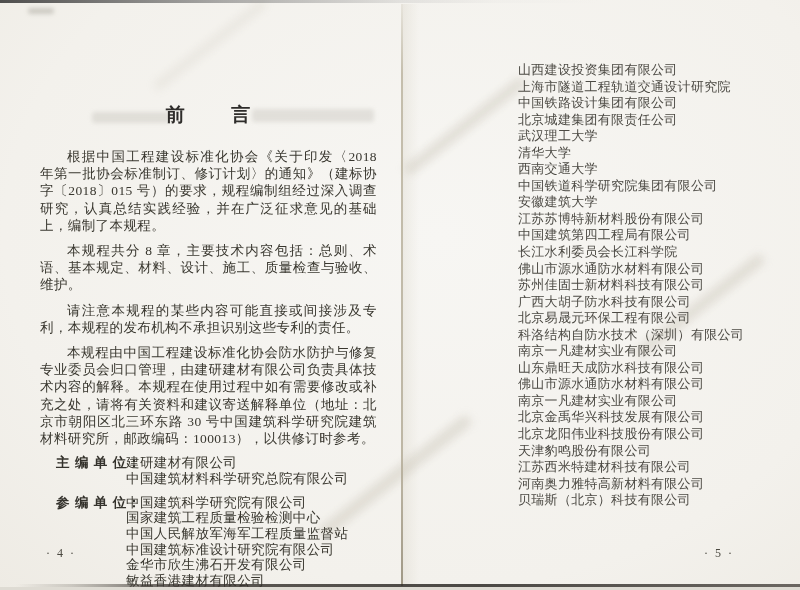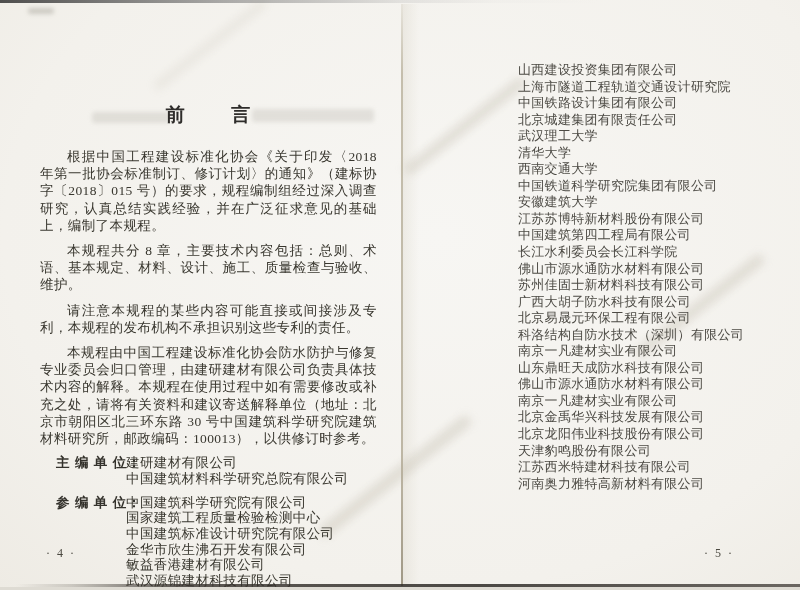--- a/index.html
+++ b/index.html
@@ -104,20 +104,21 @@
       </div>
 
       <div class="editor-group">
         <span class="editor-label">参 编 单 位：</span>
         <div class="editor-items">
 
             <div class="editor-item">中国建筑科学研究院有限公司</div>
 
             <div class="editor-item">国家建筑工程质量检验检测中心</div>
 
+            <div class="editor-item">中国人民解放军海军工程质量监督站</div>
 
             <div class="editor-item">中国建筑标准设计研究院有限公司</div>
 
             <div class="editor-item">金华市欣生沸石开发有限公司</div>
 
             <div class="editor-item">敏益香港建材有限公司</div>
 
             <div class="editor-item">武汉源锦建材科技有限公司</div>
 
             <div class="editor-item">四川蓝光发展股份有限公司</div>
@@ -178,20 +179,21 @@
 
 
         <div class="org-item">北京龙阳伟业科技股份有限公司</div>
 
         <div class="org-item">天津豹鸣股份有限公司</div>
 
         <div class="org-item">江苏西米特建材科技有限公司</div>
 
         <div class="org-item">河南奥力雅特高新材料有限公司</div>
 
+        <div class="org-item">贝瑞斯（北京）科技有限公司</div>
       </div>
     <div class="page-num pn-right">· 5 ·</div>
   </div>
 
   <div class="fold"></div>
   <div class="fold-shade"></div>
   <div class="edge-top"></div>
   <div class="edge-bottom"></div>
   <div class="edge-bottom-pale"></div>
 </div>

